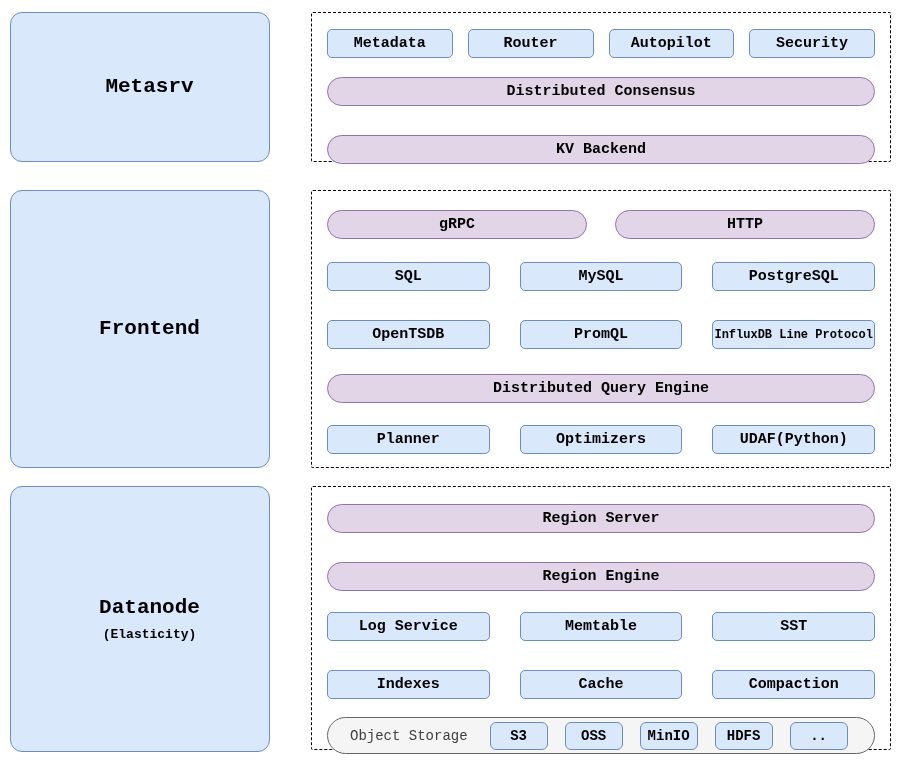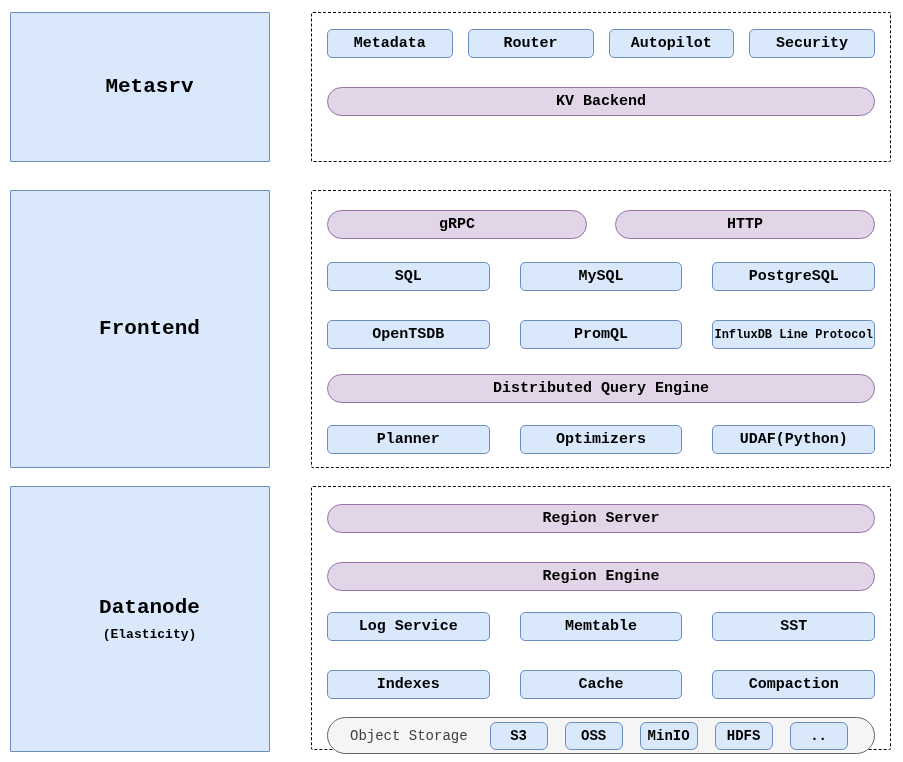--- a/index.html
+++ b/index.html
@@ -18,21 +18,21 @@
     font-family: "Liberation Mono", "DejaVu Sans Mono", monospace;
     color: #000000;
   }
   .canvas { position: relative; width: 903px; height: 762px; }
 
   
   .side-box {
     position: absolute; left: 10px; width: 260px;
     background: var(--box-fill);
     border: 1px solid var(--box-border);
-    border-radius: 1px;
+    border-radius: 12px;
     display: flex; flex-direction: column;
     align-items: center; justify-content: center;
     text-align: center;
     padding-left: 19px;
   }
   .side-title { font-size: 21px; font-weight: bold; line-height: 1.1; }
   .side-subtitle { font-size: 13px; font-weight: bold; margin-top: 7px; }
 
   
   .panel {
@@ -114,20 +114,21 @@
     <div class="side-title">Metasrv</div>
   </div>
 
   <div class="panel sec1">
     <div class="hrow gap15 mt16">
       <div class="box">Metadata</div>
       <div class="box">Router</div>
       <div class="box">Autopilot</div>
       <div class="box">Security</div>
     </div>
+    <div class="pill full mt19">Distributed Consensus</div>
     <div class="pill full mt12">KV Backend</div>
   </div>
 
   <div class="side-box sec2">
     <div class="side-title">Frontend</div>
   </div>
 
   <div class="panel sec2">
     <div class="hrow gap28 mt19">
       <div class="pill half">gRPC</div>

